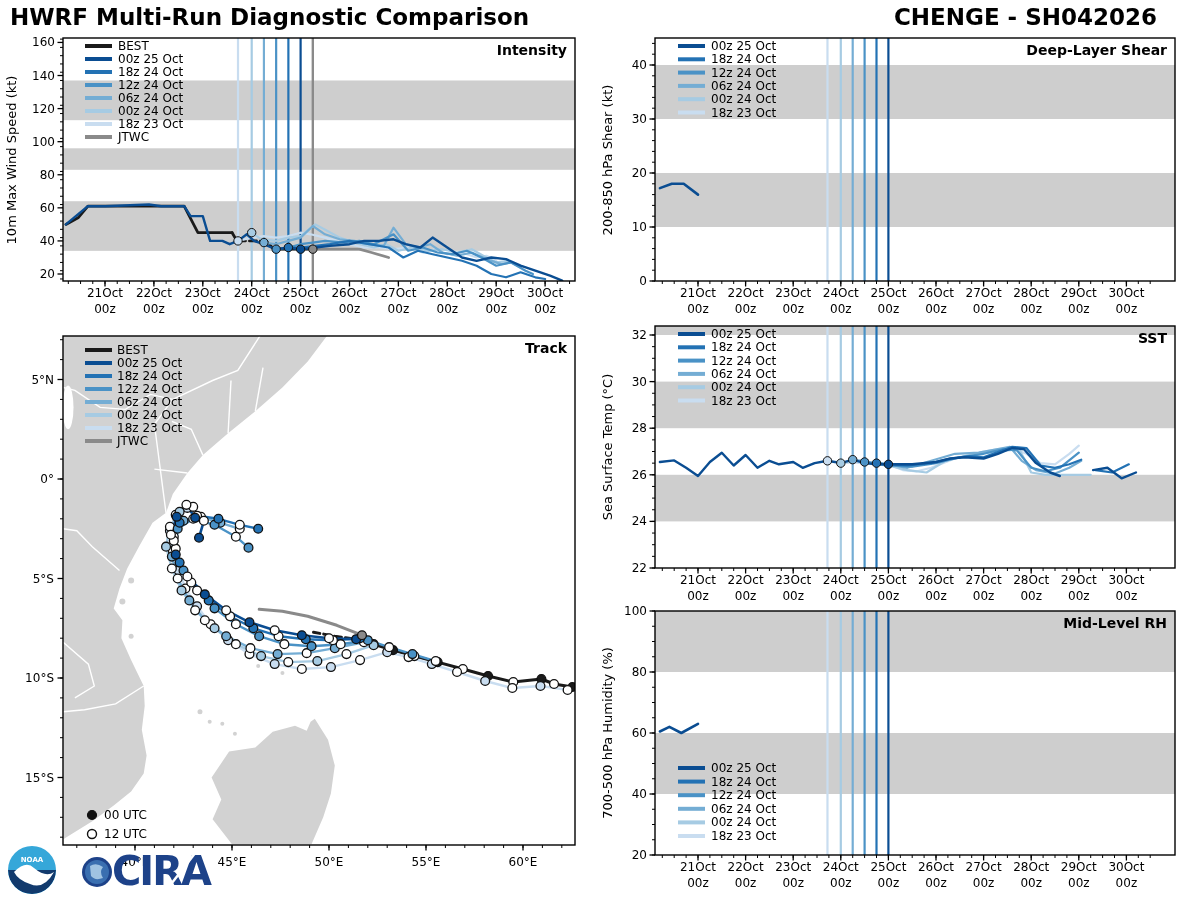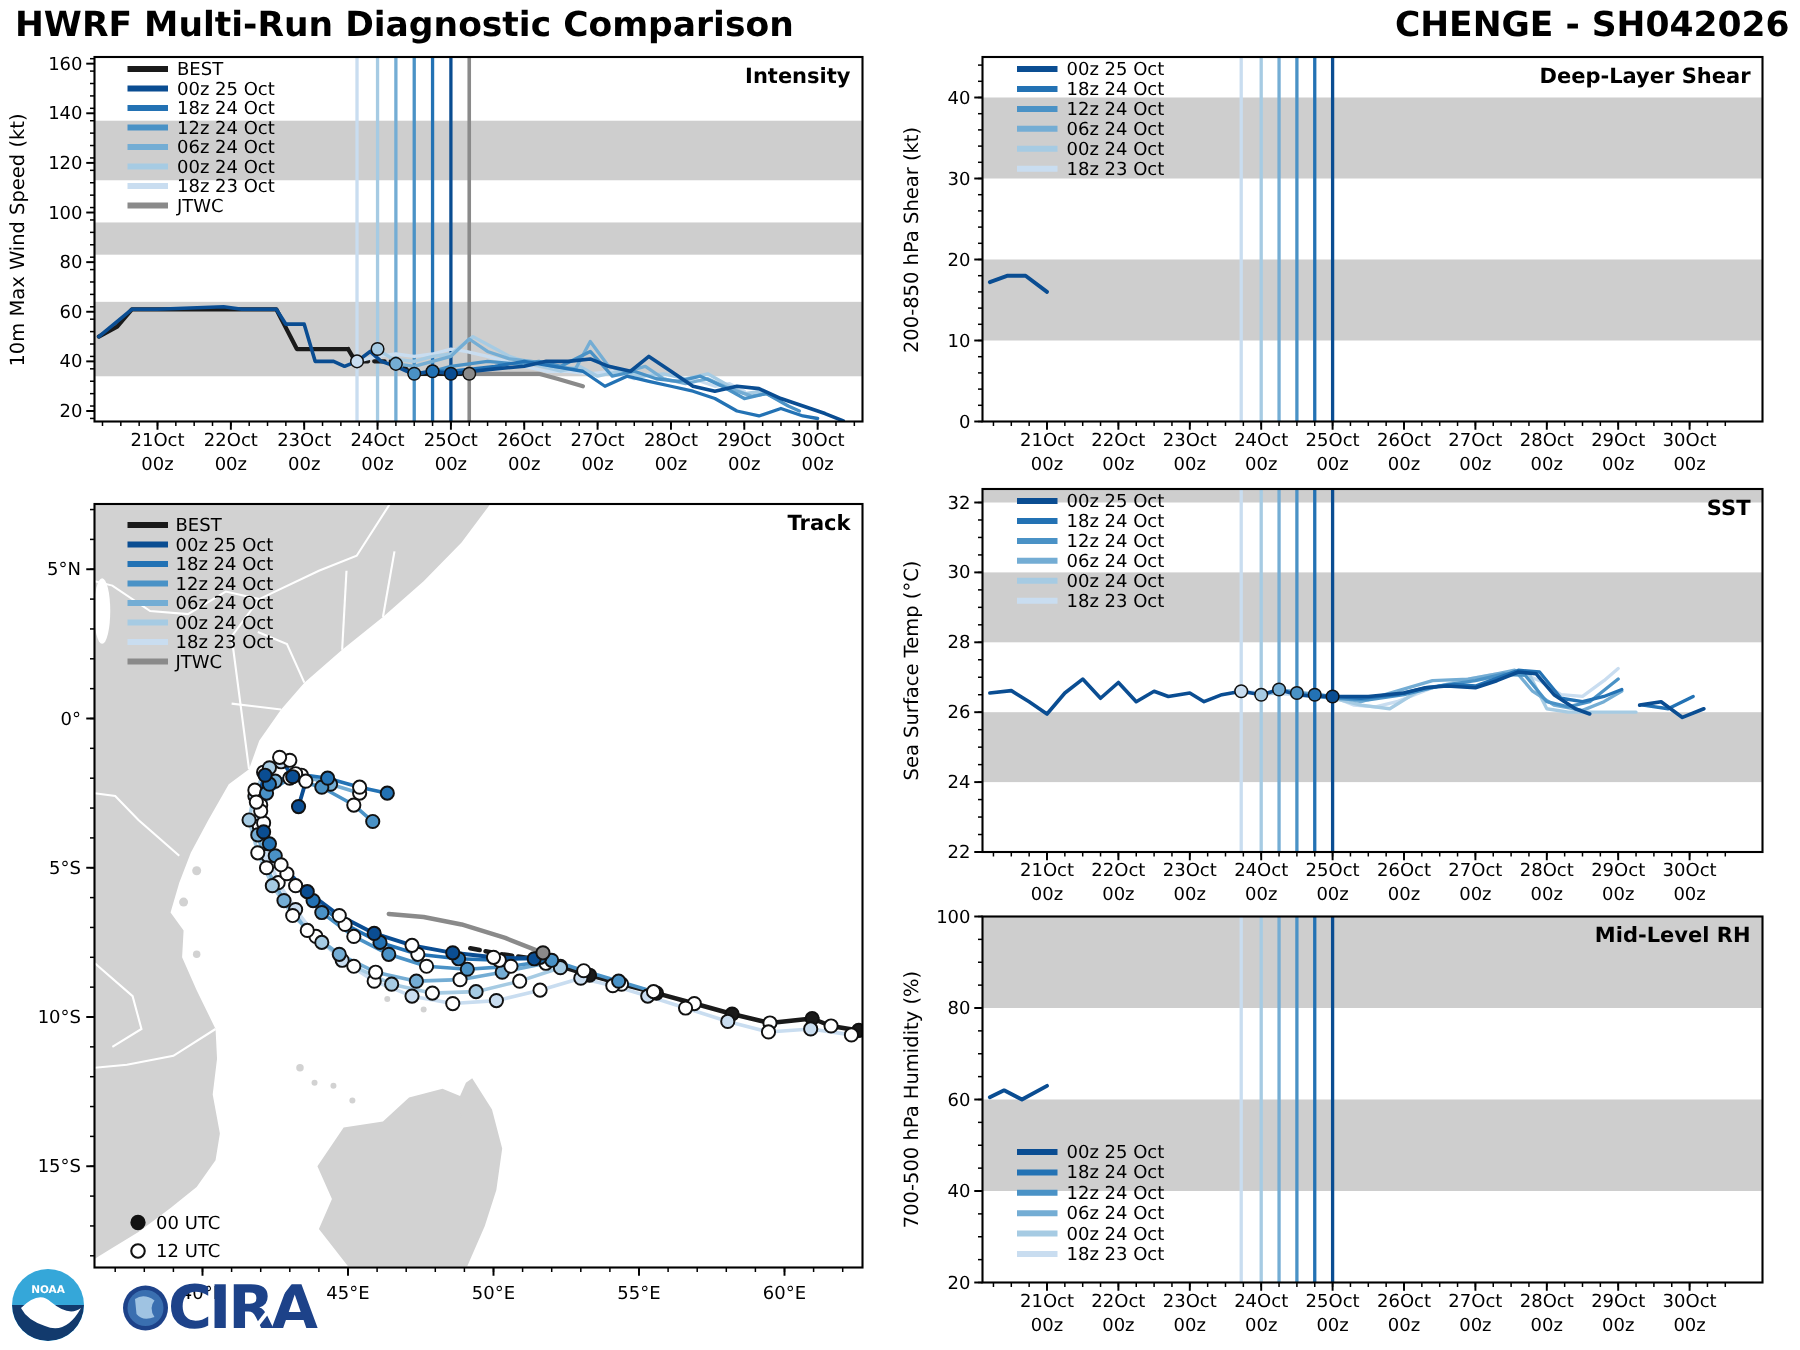--- a/index.html
+++ b/index.html
@@ -1,20 +1,20 @@
 <!DOCTYPE html>
 <html><head>
 <meta charset="utf-8">
 <style>
   html,body{margin:0;padding:0;background:#ffffff;}
   #fig{position:relative;width:1200px;height:900px;background:#fff;overflow:hidden;
        font-family:"DejaVu Sans","Liberation Sans",sans-serif;}
   .hdr{position:absolute;top:4px;font-weight:bold;font-size:23px;color:#000;}
   #main-title{left:10px;text-align:right;}
-  #storm-id{right:7px;text-align:center;}
+  #storm-id{right:43px;text-align:center;}
   svg text{font-family:"DejaVu Sans","Liberation Sans",sans-serif;}
 </style>
 </head>
 <body>
 
 <div id="fig">
   <div class="hdr" id="main-title">HWRF Multi-Run Diagnostic Comparison</div>
   <div class="hdr" id="storm-id">CHENGE - SH042026</div>
   <svg id="chart-svg" width="1200" height="900" viewBox="0 0 1200 900">
       <defs>

